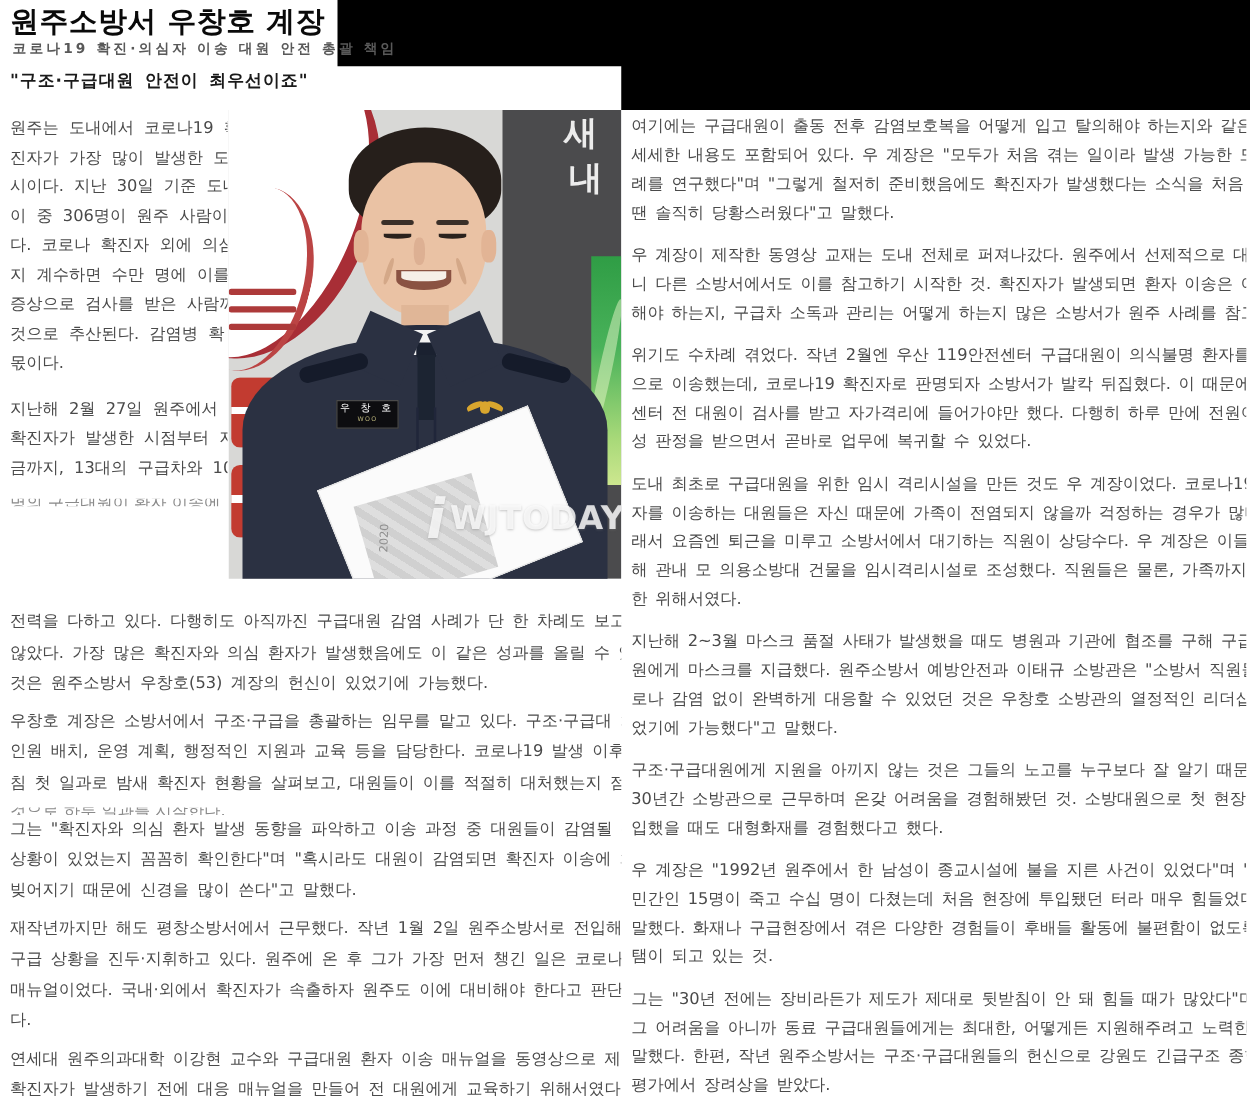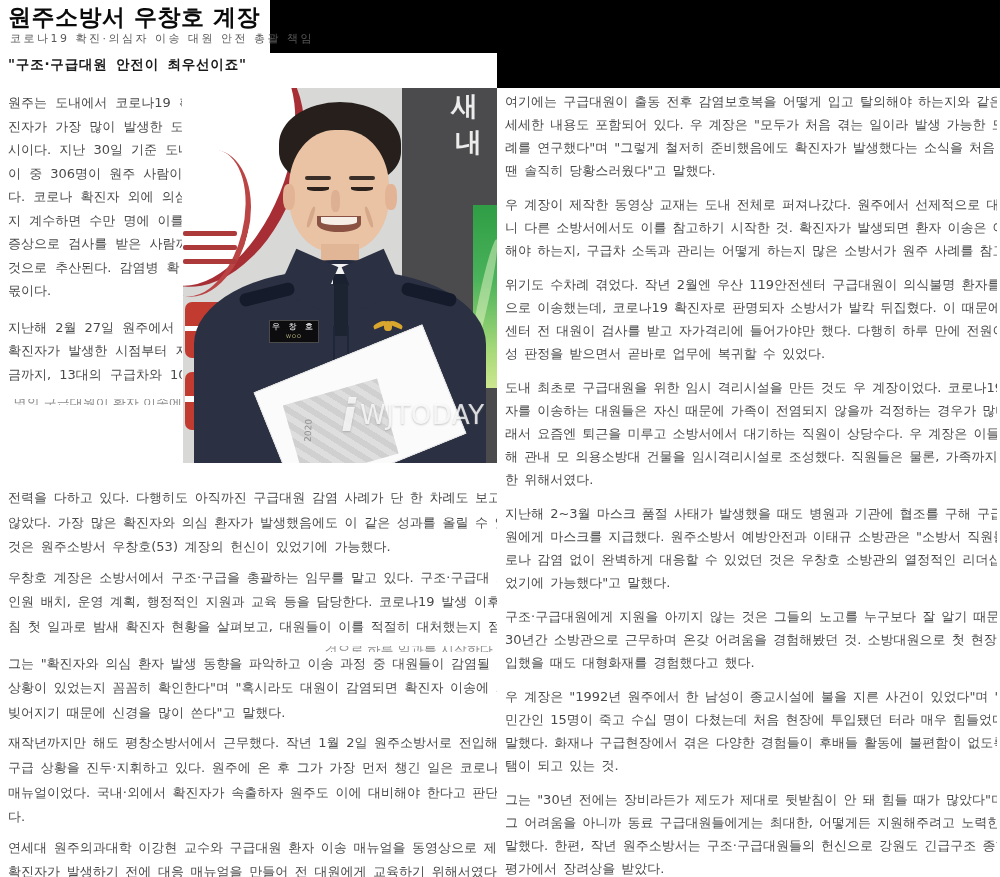--- a/index.html
+++ b/index.html
@@ -4,37 +4,37 @@
 <style>
   html,body{margin:0;padding:0;background:#fff;}
   .page{position:relative;width:1000px;height:877px;background:#fff;overflow:hidden;
         font-family:"DejaVu Sans",sans-serif;color:#4a4a4a;}
   
   .black-bar{position:absolute;background:#000;}
   .bar-a{left:270px;top:0;width:730px;height:53px;}
   .bar-b{left:497px;top:0;width:503px;height:88px;}
   .title{position:absolute;left:8px;top:2px;font-size:23px;font-weight:800;color:#0a0a0a;
          letter-spacing:0.5px;white-space:nowrap;}
-  .subtitle{position:absolute;left:10px;top:31px;font-size:11px;font-weight:400;color:#595959;
+  .subtitle{position:absolute;left:10px;top:31px;font-size:11px;font-weight:700;color:#595959;
          letter-spacing:2.5px;white-space:nowrap;}
   .quote{position:absolute;left:8px;top:56px;font-size:13.5px;font-weight:700;color:#1a1a1a;
          letter-spacing:0.8px;word-spacing:3px;white-space:nowrap;}
   
   .line{white-space:nowrap;overflow:hidden;font-size:13px;}
   .left-col{position:absolute;left:8px;top:91px;width:174px;overflow:hidden;}
   .left-col .line{line-height:23.5px;word-spacing:4px;}
   .left-col .para{margin:0 0 13px 0;}
   .below-photo{position:absolute;left:8px;top:486px;width:489px;overflow:hidden;}
   .below-photo .line{line-height:24.6px;word-spacing:2.5px;}
   .below-photo .para{margin:0 0 6px 0;}
   .right-col{position:absolute;left:505px;top:90px;width:492px;height:787px;overflow:hidden;}
   .right-col .line{line-height:23px;word-spacing:2px;}
   .right-col .para{margin:0 0 11px 0;}
   .clipped-sliver{height:6px;overflow:hidden;color:#8a8a8a;}
-  .clipped-sliver .inner{line-height:10px;font-size:13px;white-space:nowrap;margin-top:-1px;text-align:right;}
+  .clipped-sliver .inner{line-height:10px;font-size:13px;white-space:nowrap;margin-top:-1px;}
   
   .photo{position:absolute;left:183px;top:88px;width:314px;height:375px;background:#d8d8d6;overflow:hidden;}
   .photo *{position:absolute;}
   .emblem-blob{left:-48px;top:-46px;width:150px;height:250px;background:#fff;border-radius:50%;
                border-right:12px solid #a82e36;transform:rotate(22deg);}
   .emblem-arc{left:-30px;top:60px;width:90px;height:150px;border-radius:50%;
               border-right:6px solid #b44;background:transparent;transform:rotate(14deg);}
   .red-stripe{left:0;width:54px;height:5px;background:#ad3a3a;border-radius:2px;}
   .red-blob{background:#c23b30;border-radius:7px;
             background-image:linear-gradient(#c23b30 42%, #fff 42%, #fff 52%, #c23b30 52%);}
@@ -78,21 +78,21 @@
   .eagle .body{left:11px;top:3px;width:8px;height:10px;background:#d9a62e;border-radius:50% 50% 40% 40%;}
   .cert{left:86px;top:266px;width:182px;height:118px;background:#fbfbfb;transform:rotate(-22deg);
         box-shadow:inset 0 0 0 1px #e3e3e3;}
   .plaque{left:18px;top:28px;width:98px;height:78px;transform:rotate(6deg);
           background:repeating-linear-gradient(48deg,#d0d0d0 0 6px,#dedede 6px 12px);}
   .plaque span{position:absolute;left:6px;top:26px;color:#8f8f8f;font-size:9px;transform:rotate(-72deg);}
   .watermark{left:158px;top:298px;width:156px;height:58px;display:flex;align-items:center;
              color:rgba(252,252,252,.82);}
   .wm-i{position:static;font-size:44px;font-style:italic;font-weight:700;margin-right:4px;
         text-shadow:0 1px 2px rgba(120,120,120,.4);}
-  .wm-text{position:static;font-size:26px;font-weight:400;letter-spacing:0.5px;
+  .wm-text{position:static;font-size:26px;font-weight:700;letter-spacing:0.5px;
         text-shadow:0 1px 2px rgba(120,120,120,.4);}
 </style>
 </head>
 <body>
 
 <div class="page">
 
   <div class="black-bar bar-a"></div>
   <div class="black-bar bar-b"></div>
 

